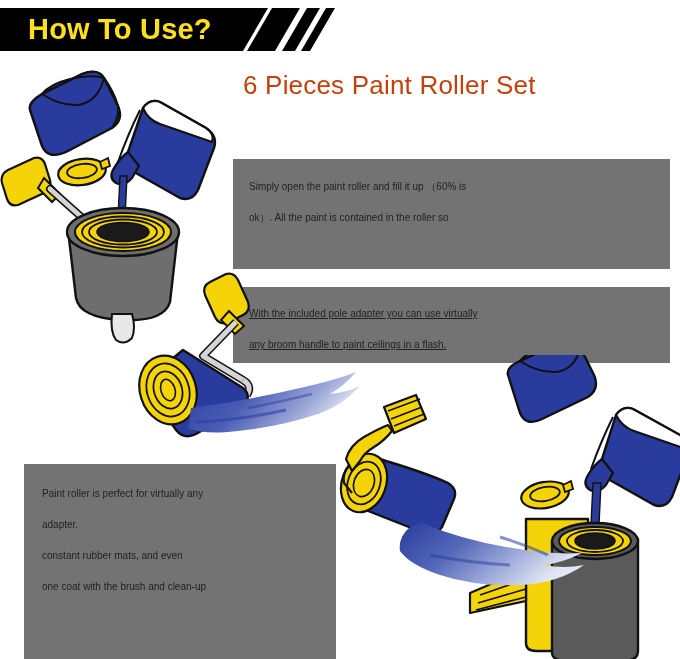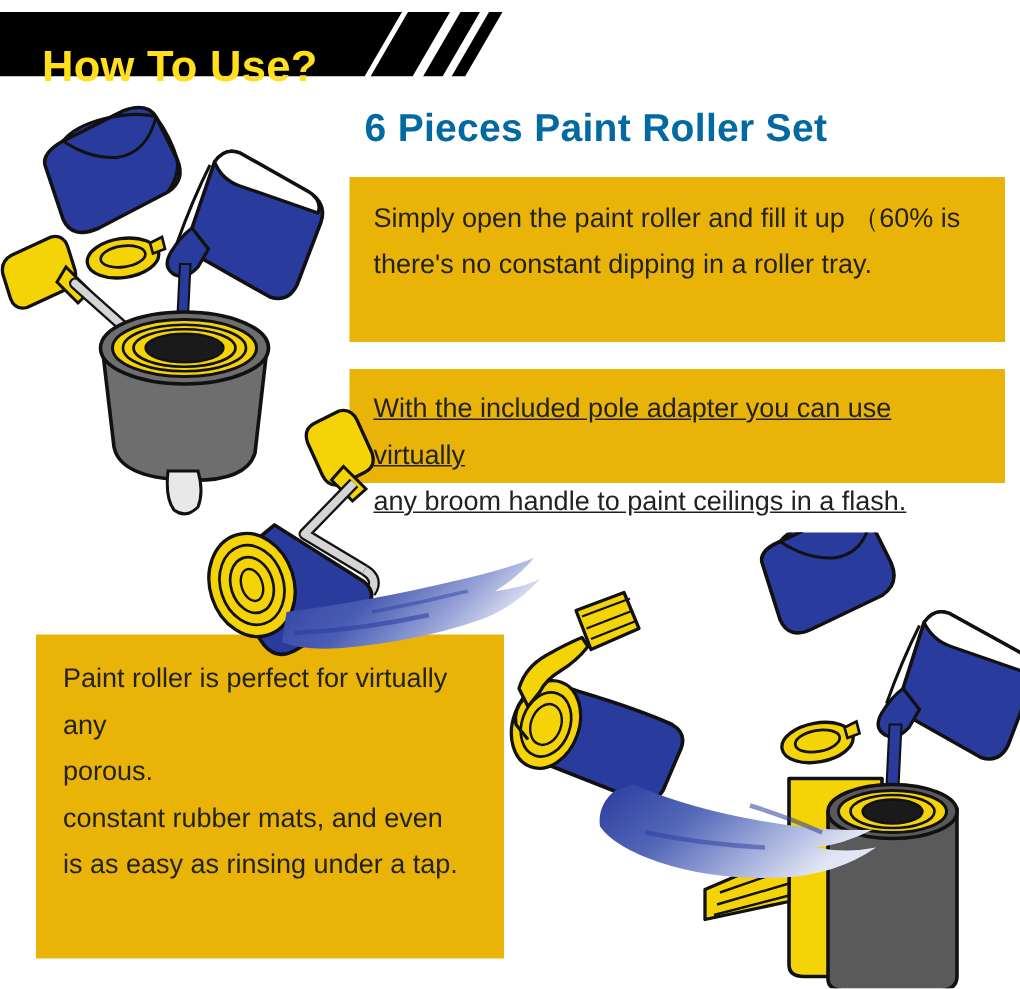--- a/index.html
+++ b/index.html
@@ -21,51 +21,52 @@
     position: absolute;
     left: 0;
     top: 8px;
     width: 350px;
     height: 43px;
   }
   #header-banner svg { display: block; }
   #banner-title {
     position: absolute;
     left: 28px;
-    top: 24px;
+    top: 8px;
     width: 230px;
     height: 43px;
     line-height: 43px;
     font-size: 29px;
     font-weight: bold;
     color: #ffe01a;
     letter-spacing: 0.2px;
     white-space: nowrap;
   }
 
   
   #product-title {
     position: absolute;
     left: 243px;
     top: 70px;
     font-size: 26px;
-    font-weight: bold;
-    color: #0369a1;
+    font-weight: normal;
+    color: #c2410c;
     letter-spacing: 0.2px;
     white-space: nowrap;
   }
 
   
   .text-block {
     position: absolute;
-    background: #eab308;
+    background: #737373;
     color: #222222;
     box-sizing: border-box;
-    font-size: 18px;
+    font-size: 10px;
     line-height: 31px;
+    margin-top: 41px;
   }
   #feature-block-fill {
     left: 233px;
     top: 118px;
     width: 437px;
     height: 110px;
     padding: 12px 16px 0 16px;
   }
   #feature-block-pole {
     left: 233px;
@@ -104,33 +105,33 @@
     <polygon points="307,0 320,0 295,43 282,43" fill="#000000"></polygon>
     <polygon points="326,0 335,0 310,43 301,43" fill="#000000"></polygon>
   </svg>
 </div>
 <div id="banner-title">How To Use?</div>
 
 <div id="product-title">6 Pieces Paint Roller Set</div>
 
 <div class="text-block" id="feature-block-fill">
   <p>Simply open the paint roller and fill it up （60% is</p>
-  <p>there's no constant dipping in a roller tray.</p>
+  <p>ok）. All the paint is contained in the roller so</p>
 </div>
 
 <div class="text-block" id="feature-block-pole">
   <p>With the included pole adapter you can use virtually</p>
   <p>any broom handle to paint ceilings in a flash.</p>
 </div>
 
 <div class="text-block" id="feature-block-surface">
   <p>Paint roller is perfect for virtually any</p>
-  <p>porous.</p>
+  <p>adapter.</p>
   <p>constant rubber mats, and even</p>
-  <p>is as easy as rinsing under a tap.</p>
+  <p>one coat with the brush and clean-up</p>
 </div>
 
 <div class="art" id="art-topleft">
 <svg width="360" height="400" viewBox="0 0 360 400" xmlns="http://www.w3.org/2000/svg">
   <defs>
     <linearGradient id="strokeFadeA" x1="0" y1="0" x2="1" y2="0.35">
       <stop offset="0%" stop-color="#2a3b9e"></stop>
       <stop offset="45%" stop-color="#4a5db4"></stop>
       <stop offset="78%" stop-color="#9aa6d8"></stop>
       <stop offset="100%" stop-color="#dfe4f3"></stop>

